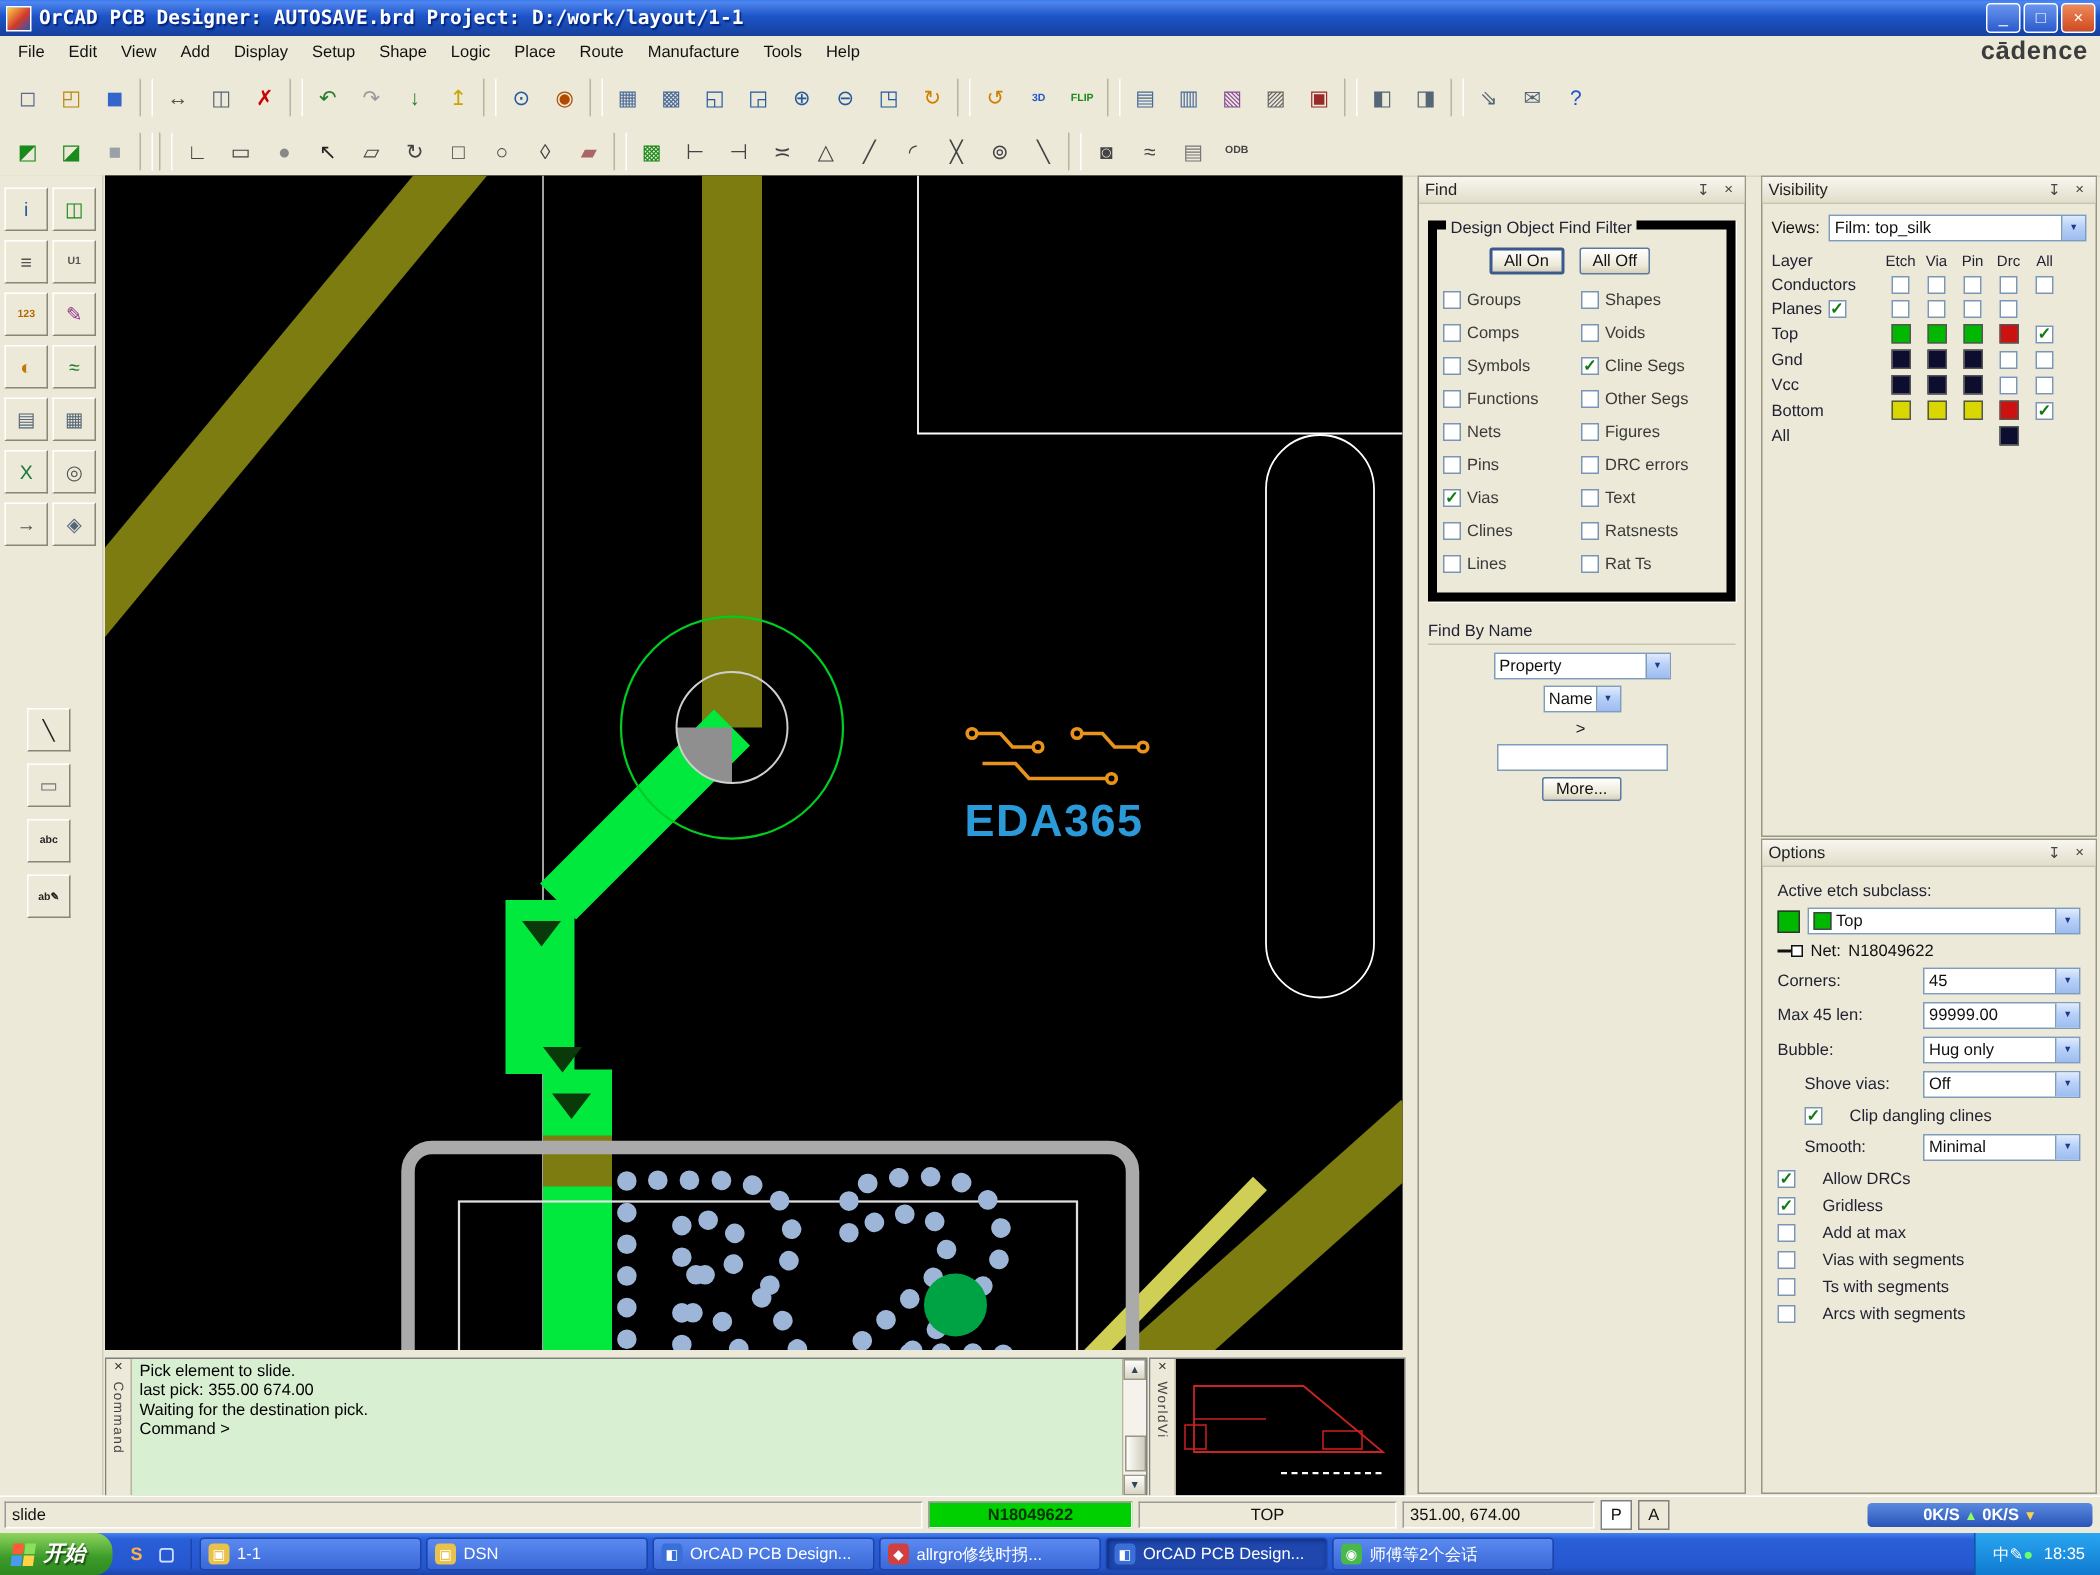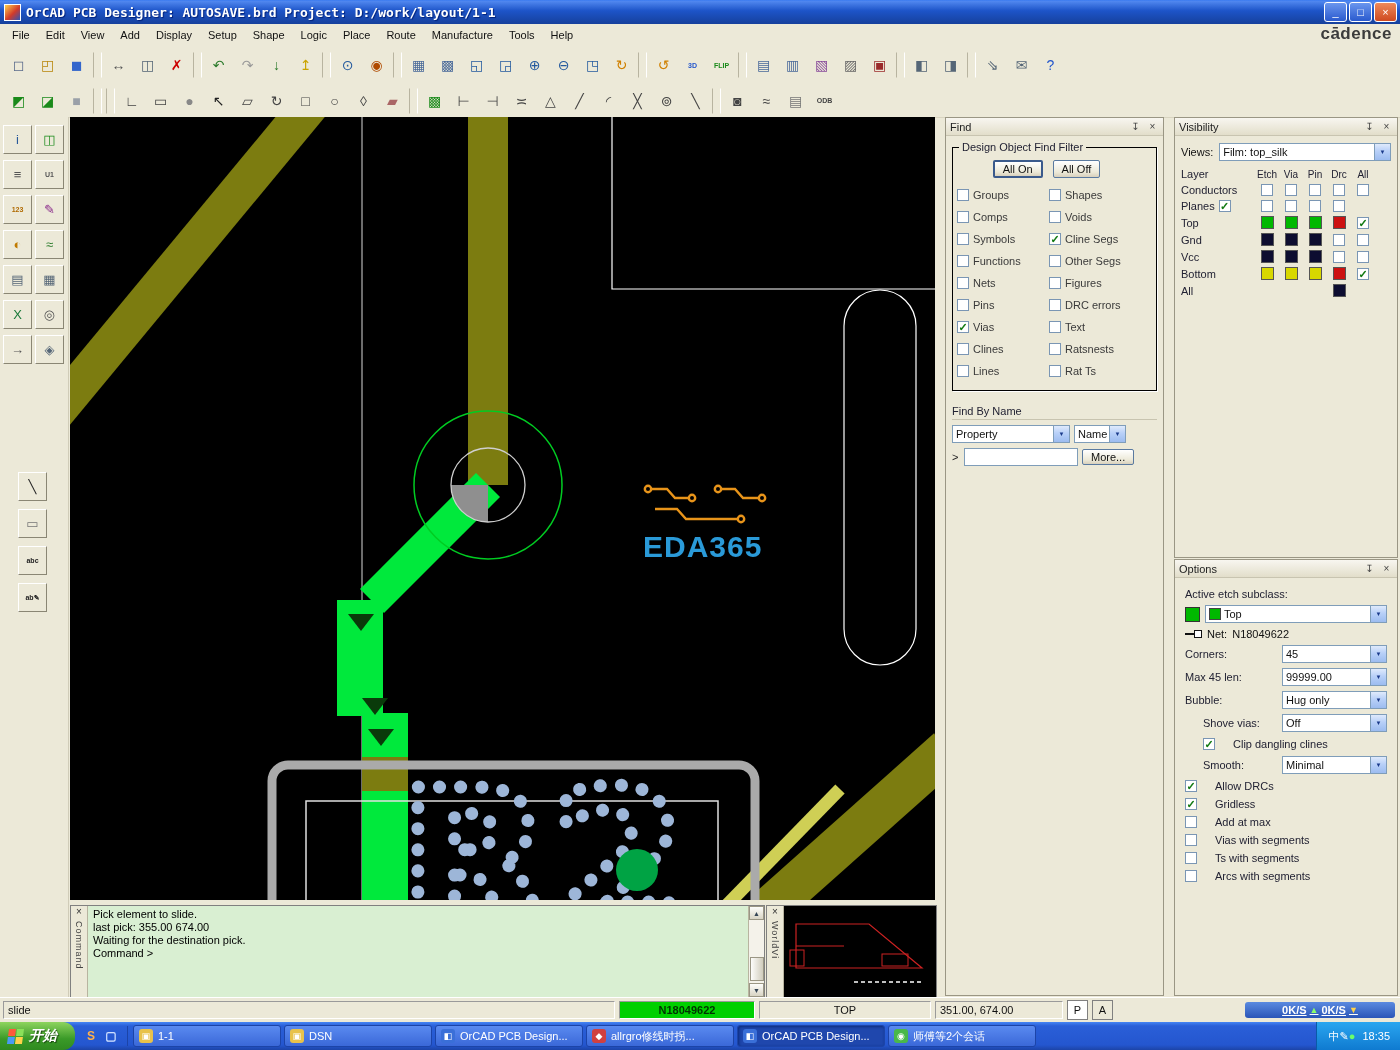--- a/index.html
+++ b/index.html
@@ -55,36 +55,36 @@
   .panel{position:absolute;background:#ece9d8;border:1px solid #9a9684;box-sizing:border-box;}
   .panel-find{left:945px;top:117px;width:219px;height:879px;}
   .panel-vis{left:1174px;top:117px;width:224px;height:441px;}
   .panel-opt{left:1174px;top:559px;width:224px;height:437px;}
   .phdr{height:17px;display:flex;align-items:center;gap:4px;padding:0 4px;font-size:11px;color:#222;
     background:linear-gradient(180deg,#f8f6f0,#e2deca);border-bottom:1px solid #c8c4b0;}
   .phdr .ptitle{flex:1;}
   .picon{font-size:10px;color:#444;width:13px;text-align:center;}
   
   .pbody{padding:6px;}
-  .group{border:1px solid #000000;box-shadow:1px 1px 0 #fff;margin-top:5px;padding:4px 20px 8px 4px;position:relative;}
+  .group{border:6px solid #000000;box-shadow:1px 1px 0 #fff;margin-top:5px;padding:4px 20px 8px 4px;position:relative;}
   .group-title{position:absolute;top:-7px;left:6px;background:#ece9d8;padding:0 3px;color:#223;}
   .fbtns{display:flex;justify-content:center;gap:10px;margin:8px 0 6px 0;}
   .btn{border:1px solid #5a7aa0;background:linear-gradient(180deg,#ffffff,#ece9d8 70%,#d8d0bc);padding:1px 8px;font-size:11px;border-radius:2px;color:#111;}
   .btn.bold{border:2px solid #3a5a8c;}
   .fcols{display:grid;grid-template-columns:92px 104px;}
   .fitem{display:flex;align-items:center;gap:4px;height:22px;color:#3a3a3a;}
   .cb{width:12px;height:12px;background:#fff;border:1px solid #7a96b4;display:inline-flex;align-items:center;justify-content:center;flex:none;box-sizing:border-box;}
   .cb.checked::after{content:"✓";color:#137a13;font-size:11px;font-weight:bold;line-height:10px;}
   .byname{margin-top:14px;}
   .group-title2{color:#223;margin-bottom:5px;border-bottom:1px solid #c8c4b0;padding-bottom:2px;}
   .dd{display:flex;height:18px;border:1px solid #7f9db9;background:#fff;align-items:center;box-sizing:border-box;}
   .dd .val{flex:1;padding:0 3px;white-space:nowrap;overflow:hidden;}
   .dd .arrow{width:15px;height:100%;border-left:1px solid #7f9db9;display:flex;align-items:center;justify-content:center;
     font-size:6px;color:#1a3a8a;background:linear-gradient(180deg,#dfeafc,#b8d0f8 45%,#9cbcf0);}
-  .byrow{display:flex;gap:4px;margin-bottom:5px;align-items:center;}
+  .byrow{display:flex;gap:4px;margin-bottom:5px;align-items:center;flex-direction:column;}
   .w118{width:118px;}.w52{width:52px;}.w105{width:105px;flex:none;}.grow{flex:1;}
   .prompt{width:8px;color:#222;}
   .txt{height:16px;width:108px;border:1px solid #7f9db9;font-size:11px;padding:0 2px;font-family:"Liberation Sans",sans-serif;}
   
   .vrow{display:flex;align-items:center;gap:6px;margin:7px 6px;}
   .vgrid{display:grid;grid-template-columns:74px repeat(5,24px);align-items:center;margin:4px 6px;row-gap:4px;}
   .vh{font-size:11px;color:#223;}
   .vh.c{text-align:center;font-size:10px;}
   .vl{color:#223;display:flex;align-items:center;gap:4px;}
   .vc{display:flex;justify-content:center;}
@@ -108,21 +108,21 @@
   .scell{height:18px;display:flex;align-items:center;border:1px solid;border-color:#9a9a9a #ffffff #ffffff #9a9a9a;padding:0 4px;box-sizing:border-box;}
   .scell.mode{width:612px;}
   .scell.net{width:136px;justify-content:center;font-weight:bold;color:#003300;}
   .scell.layer{width:172px;justify-content:center;}
   .scell.coords{width:128px;}
   .sq{width:19px;height:18px;display:flex;align-items:center;justify-content:center;border:1px solid #808080;font-size:11px;}
   .sq.p{background:#fff;}
   .sq.a{background:#ece9d8;}
   .spacer{flex:1;}
   .netspeed{width:150px;height:16px;margin-right:2px;border-radius:3px;display:flex;align-items:center;justify-content:center;gap:3px;
-    background:linear-gradient(180deg,#5a8ae0,#2a55b8);color:#fff;font-size:11px;font-weight:bold;text-decoration:underline;}
+    background:linear-gradient(180deg,#5a8ae0,#2a55b8);color:#fff;font-size:11px;font-weight:bold;}
   .up-arrow{color:#8aff6a;font-size:9px;}
   .down-arrow{color:#ffd24a;font-size:9px;}
   
   .taskbar{position:absolute;left:0;top:1022px;width:1400px;height:28px;display:flex;align-items:center;
     background:linear-gradient(180deg,#4585f4 0%,#2a5fd8 14%,#2456cf 82%,#1c44a8 100%);}
   .start{height:28px;padding:0 18px 0 8px;display:flex;align-items:center;gap:6px;flex:none;
     background:linear-gradient(180deg,#8ed45e,#3a9a28 60%,#2f8a20);border-radius:0 12px 12px 0;
     color:#fff;font-weight:bold;font-style:italic;font-size:14px;text-shadow:1px 1px 1px #1a4a10;}
   .flag{display:grid;grid-template-columns:7px 7px;grid-auto-rows:7px;gap:1px;transform:skewX(-8deg);}
   .flag i{display:block;}

